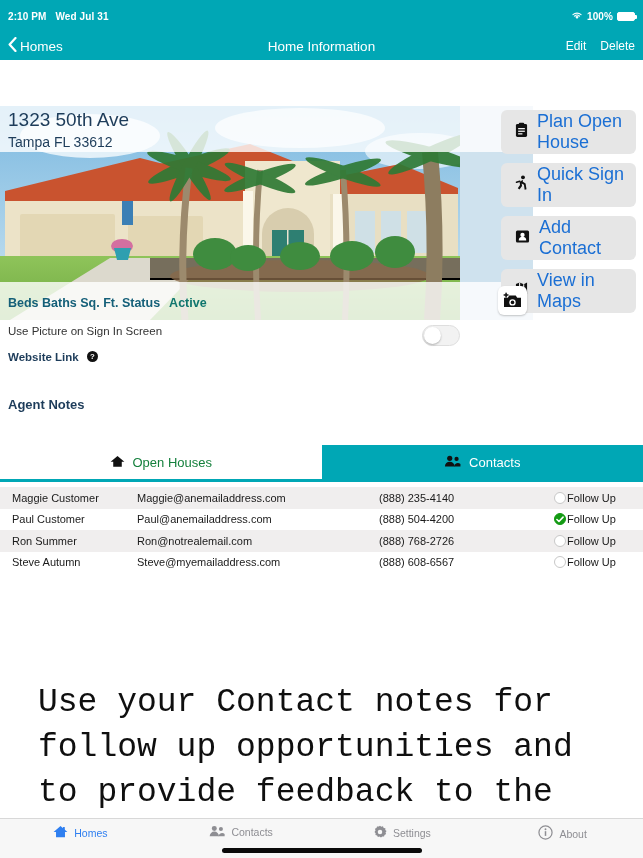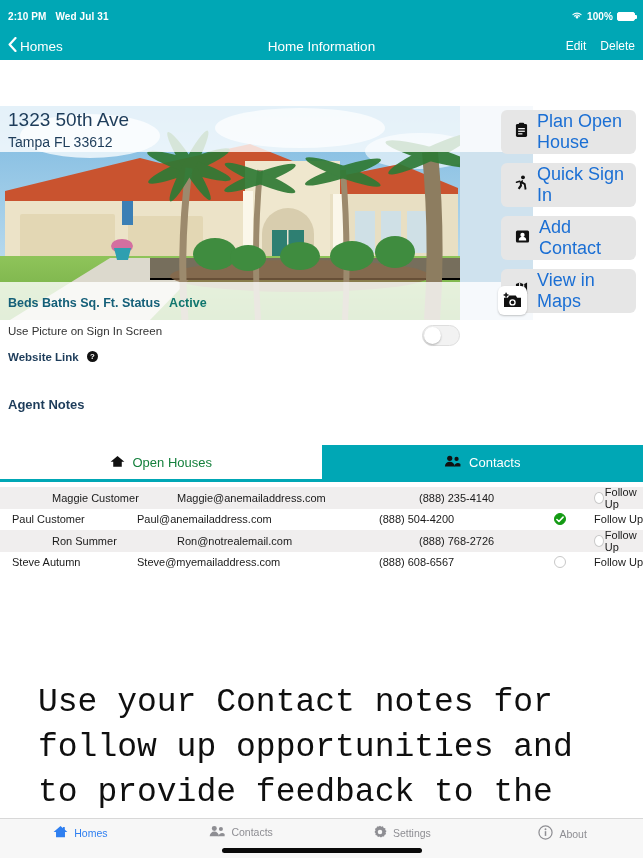--- a/index.html
+++ b/index.html
@@ -113,26 +113,26 @@
     flex: 1; display: flex; align-items: center; justify-content: center;
     gap: 8px; font-size: 13px; cursor: pointer;
   }
   .tab.inactive { background: #fff; color: #15803d; }
   .tab.active { background: #00a7b5; color: #fff; }
   .tab-underline { position: absolute; left: 0; top: 419px; width: 643px; height: 3px; background: #00a7b5; }
 
   
   .table { position: absolute; left: 0; top: 427px; width: 643px; }
   .row { height: 21.5px; display: flex; align-items: center; font-size: 11px; color: #1a1a1a; }
-  .row.odd { background: #f0eeee; padding-left: 40px; }
+  .row.odd { background: #f0eeee; }
   .row.even { background: #ffffff; }
   .c-name { width: 137px; padding-left: 12px; }
   .c-email { width: 242px; }
   .c-phone { width: 175px; }
-  .c-follow { flex: 1; display: flex; align-items: center; gap: 1px; justify-content: space-between; }
+  .c-follow { flex: 1; display: flex; align-items: center; gap: 1px; }
   .circle {
     width: 12px; height: 12px; border-radius: 50%;
     border: 1px solid #c8c8c8; background: #fff;
   }
   .circle.checked {
     background: #139a13; border-color: #139a13;
     display: flex; align-items: center; justify-content: center;
   }
 
   

